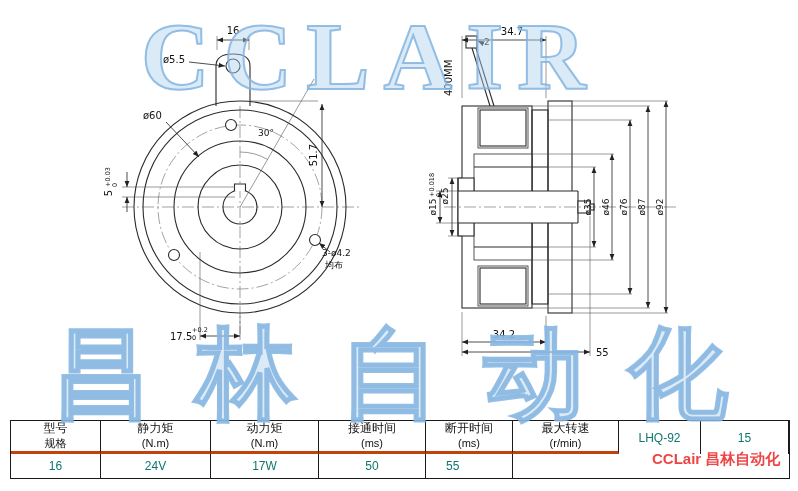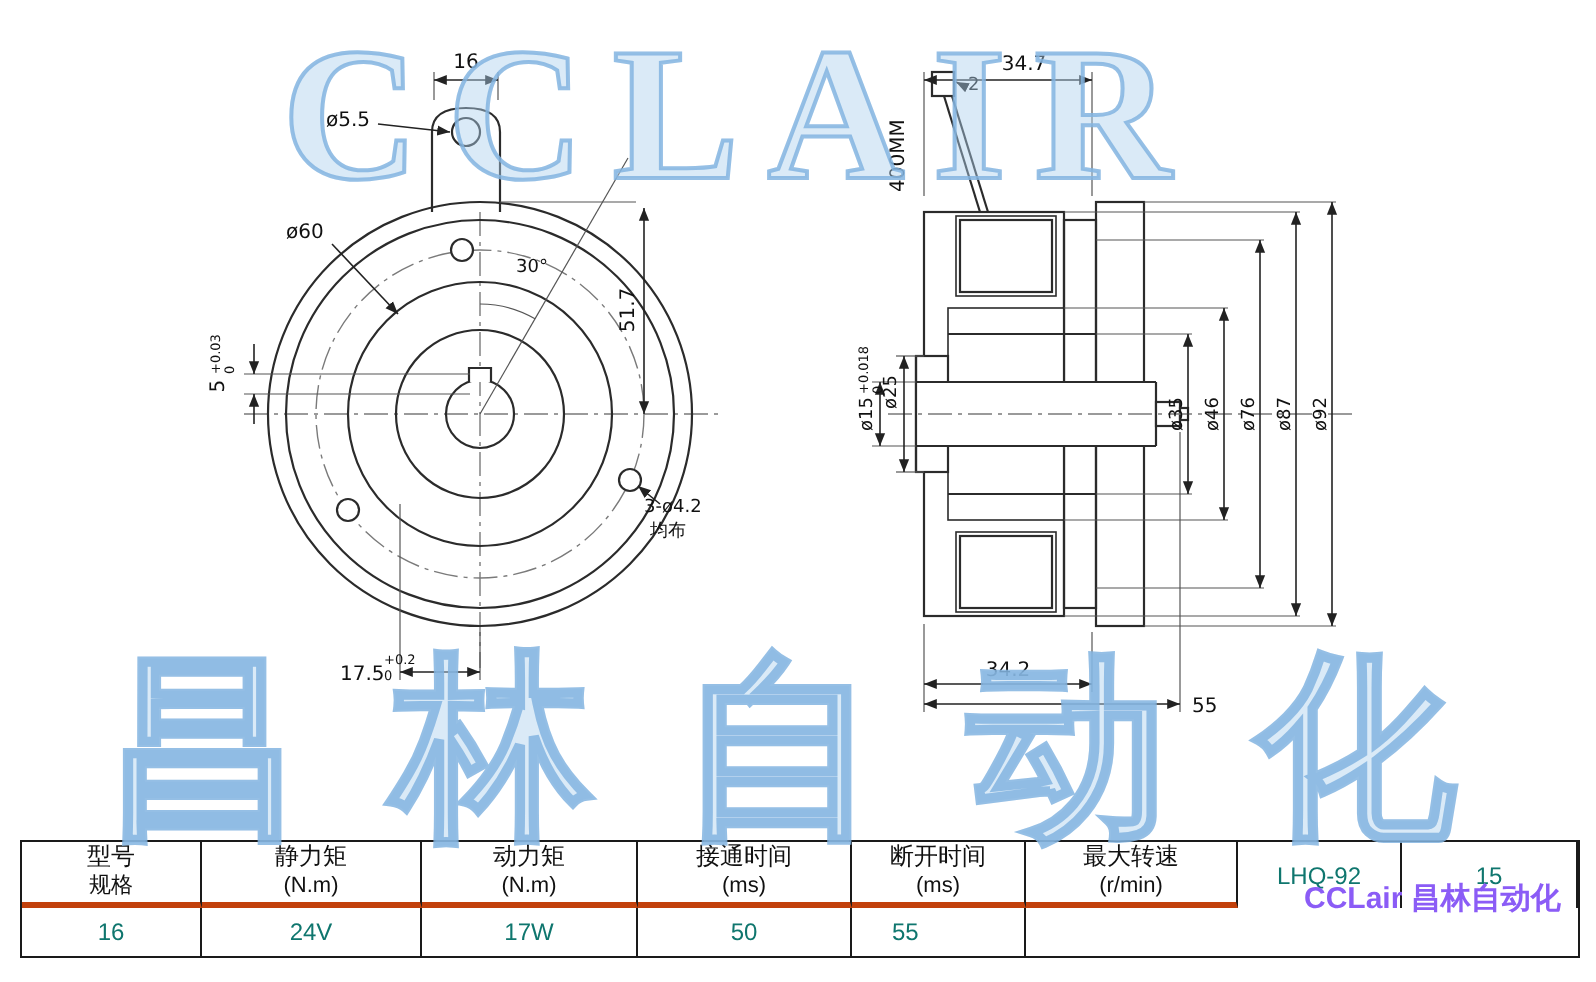--- a/index.html
+++ b/index.html
@@ -27,22 +27,22 @@
       grid-template-rows:33px 24px;border:1px solid #1a1a1a;box-sizing:content-box;
       background:transparent;}
   .hc{border-right:1px solid #1a1a1a;border-bottom:3px solid #c2410c;
       display:flex;flex-direction:column;justify-content:center;align-items:center;
       font-size:12px;line-height:15px;color:#111;}
   .hc .l2{font-size:11px;text-align:center;}
   .dc{border-right:1px solid #1a1a1a;display:flex;align-items:center;justify-content:center;
       font-size:12px;color:#0f766e;}
   .hc:nth-child(8n), .dc:nth-last-child(1){border-right:none;gap:12px;}
   .dc-left{justify-content:flex-start;padding-left:20px;}
-  .brand{position:absolute;left:652px;top:440px;z-index:4;font-size:15px;font-weight:bold;
-      color:#8b5cf6;white-space:nowrap;}
+  .brand{position:absolute;left:652px;top:450px;z-index:4;font-size:15px;font-weight:bold;
+      color:#ef4444;white-space:nowrap;}
 </style>
 </head>
 <body>
 
 <div class="page">
 
   <svg class="drawing" width="798" height="418" viewBox="0 0 798 418">
     <defs>
       <marker id="ar" viewBox="0 0 10 10" refX="10" refY="5" markerWidth="8" markerHeight="8" orient="auto-start-reverse">
         <path d="M0,1 L10,5 L0,9 z" fill="#222"></path>

